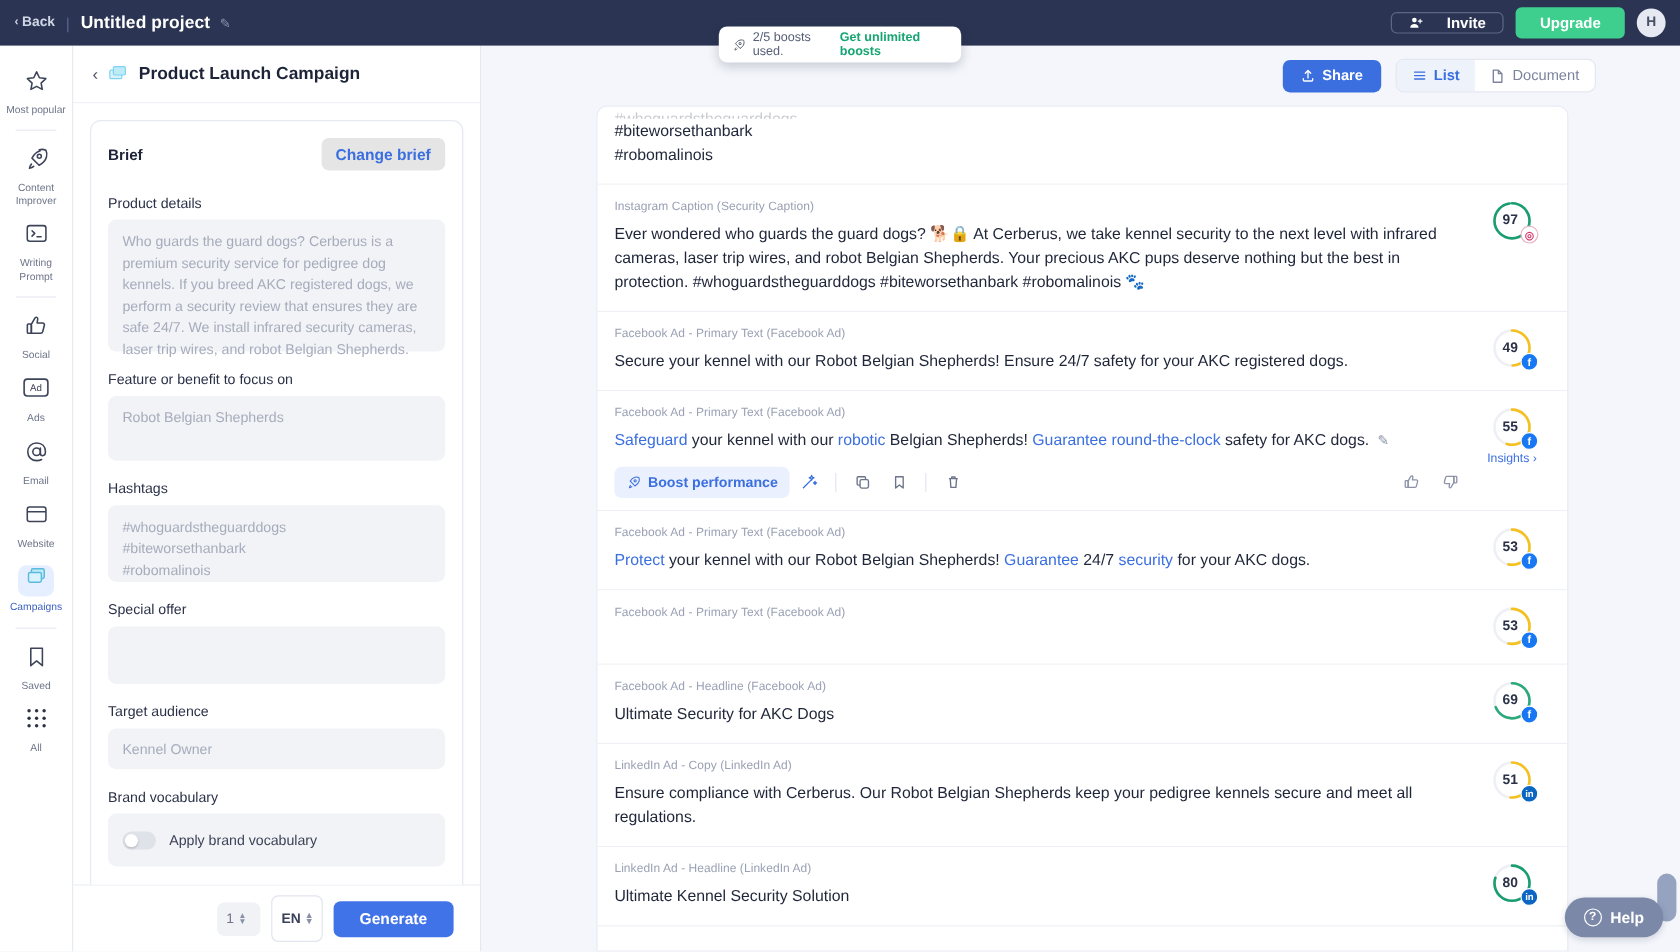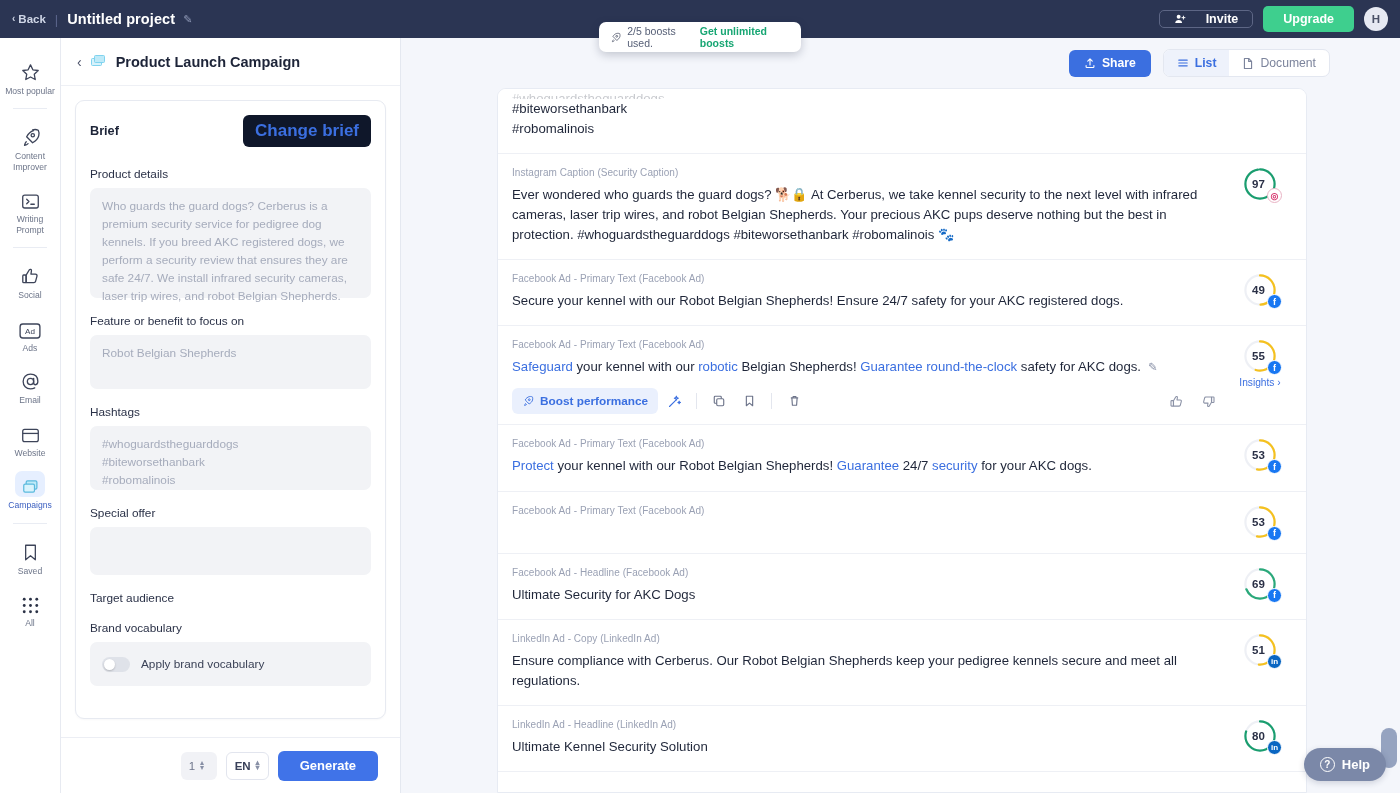--- a/index.html
+++ b/index.html
@@ -56,21 +56,21 @@
   .rail {
     position: absolute; top: 38px; left: 0; width: 61px; height: 755px;
     background: #fff; border-right: 1px solid #e7eaf1;
     padding-top: 12px; z-index: 30;
   }
   .rail-item {
     display: flex; flex-direction: column; align-items: center; gap: 3px;
     padding: 7px 2px 6px; cursor: pointer; position: relative;
   }
   .rail-ico {
-    width: 30px; height: 26px; display: flex; align-items: flex-end; justify-content: center;
+    width: 30px; height: 26px; display: flex; align-items: flex-start; justify-content: center;
     color: #0c4a6e; border-radius: 7px;
   }
   .rail-item.active .rail-ico { background: #e6efff; }
   .rail-lab {
     font-size: 8.6px; color: #6d7589; text-align: center; line-height: 1.22;
     max-width: 56px;
   }
   .rail-item.active .rail-lab { color: #3b5fc0; }
   .rail-div { width: 34px; height: 1px; background: #e9ecf3; margin: 6px auto; }
 
@@ -95,21 +95,21 @@
   .panel-title { font-size: 14.5px; font-weight: 700; color: #1d2438; }
 
   .panel-scroll { flex: 1 1 auto; overflow: hidden; padding: 14px 14px 0; position: relative; }
   .brief-card {
     border: 1px solid #e7eaf1; border-radius: 9px; padding: 14px 14px 16px;
     background: #fff; box-shadow: 0 1px 2px rgba(30,40,70,.03);
   }
   .brief-top { display: flex; align-items: center; justify-content: space-between; margin-bottom: 20px; }
   .brief-lab { font-size: 12.7px; font-weight: 700; color: #1d2438; }
   .change-brief {
-    font-size: 17px; color: #3b6fe0; font-weight: 600; background: #0f172a;
+    font-size: 13px; color: #3b6fe0; font-weight: 600; background: #e5e5e5;
     border: none; border-radius: 6px; padding: 6px 12px; cursor: pointer;
   }
   .field { margin-bottom: 16px; }
   .field-lab { font-size: 11.8px; color: #2a3147; margin-bottom: 7px; display: block; }
   .field-box {
     background: #f2f3f6; border: none; border-radius: 7px; width: 100%;
     padding: 10px 12px; font-size: 11.8px; color: #a6acbc;
     font-family: "Liberation Sans", sans-serif; line-height: 1.52; resize: none;
   }
   .field-box.tall { height: 110px; }
@@ -136,21 +136,21 @@
     display: flex; align-items: center; justify-content: flex-end; gap: 9px;
     padding: 0 22px; background: #fff;
   }
   .stepper {
     background: #f1f2f6; border: none; border-radius: 6px; height: 28px; min-width: 36px;
     display: flex; align-items: center; gap: 5px; padding: 0 8px; cursor: pointer;
     font-size: 11.5px; color: #6e7governor;
     color: #6e768c;
   }
   .select-box {
-    background: #fff; border: 1px solid #e2e5ee; border-radius: 6px; height: 28px;
+    background: #fff; border: 1px solid #e2e5ee; border-radius: 6px; height: 39px;
     display: flex; align-items: center; gap: 5px; padding: 0 8px; cursor: pointer;
     font-size: 11.5px; color: #39415a; font-weight: 600;
   }
   .updown { display: flex; flex-direction: column; line-height: .62; font-size: 8px; color: #8890a6; }
   .btn-generate {
     background: #4073e8; color: #fff; border: none; border-radius: 6px;
     height: 30px; padding: 0 22px; font-size: 13px; font-weight: 700; cursor: pointer;
   }
 
   
@@ -427,20 +427,21 @@
 #robomalinois</div>
         </div>
 
         <div class="field">
           <label class="field-lab">Special offer</label>
           <div class="field-box blank"></div>
         </div>
 
         <div class="field">
           <label class="field-lab">Target audience</label>
+          <div class="field-box one">Kennel Owner</div>
         </div>
 
         <div class="field">
           <label class="field-lab">Brand vocabulary</label>
           <div class="vocab-box">
             <span class="toggle"></span>
             <span class="vocab-lab">Apply brand vocabulary</span>
           </div>
         </div>
       </div>

